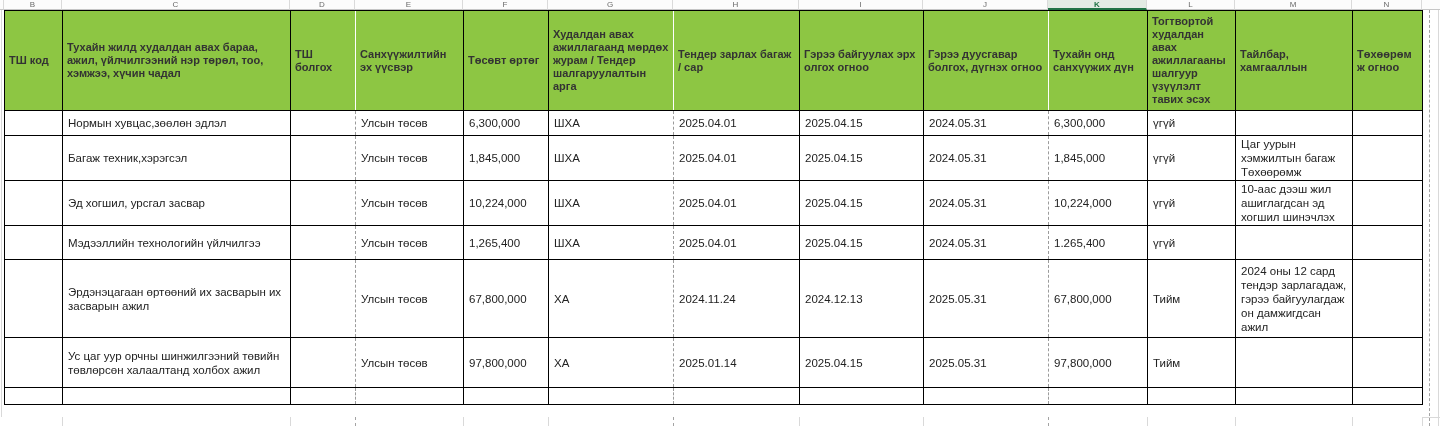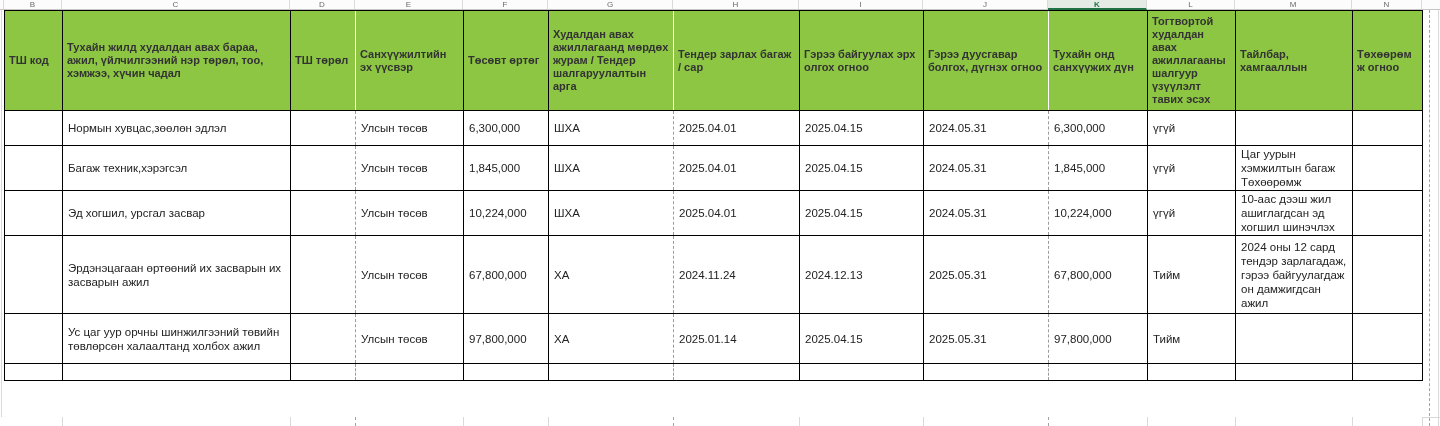--- a/index.html
+++ b/index.html
@@ -69,35 +69,35 @@
 <col style="width:125px">
       <col style="width:99px">
       <col style="width:88px">
       <col style="width:117px">
       <col style="width:70px">
 </colgroup>
 <thead>
 <tr style="height:100px">
   <th>ТШ код</th>
   <th>Тухайн жилд худалдан авах бараа, ажил, үйлчилгээний нэр төрөл, тоо, хэмжээ, хүчин чадал</th>
-  <th>ТШ төрөл</th>
+  <th>ТШ болгох</th>
   <th>Санхүүжилтийн эх үүсвэр</th>
   <th>Төсөвт өртөг</th>
   <th>Худалдан авах ажиллагаанд мөрдөх журам / Тендер шалгаруулалтын арга</th>
   <th>Тендер зарлах багаж / сар</th>
   <th>Гэрээ байгуулах эрх олгох огноо</th>
   <th>Гэрээ дуусгавар болгох, дүгнэх огноо</th>
   <th>Тухайн онд санхүүжих дүн</th>
   <th>Тогтвортой худалдан авах ажиллагааны шалгуур үзүүлэлт тавих эсэх</th>
   <th>Тайлбар, хамгааллын</th>
   <th>Төхөөрөмж огноо</th>
 </tr>
 </thead>
 <tbody>
-<tr style="height:35px">
+<tr style="height:25px">
   <td></td>
         <td>Нормын хувцас,зөөлөн эдлэл</td>
         <td></td>
         <td>Улсын төсөв</td>
         <td>6,300,000</td>
         <td>ШХА</td>
         <td>2025.04.01</td>
         <td>2025.04.15</td>
         <td>2024.05.31</td>
         <td>6,300,000</td>
@@ -126,20 +126,35 @@
         <td></td>
         <td>Улсын төсөв</td>
         <td>10,224,000</td>
         <td>ШХА</td>
         <td>2025.04.01</td>
         <td>2025.04.15</td>
         <td>2024.05.31</td>
         <td>10,224,000</td>
         <td>үгүй</td>
         <td>10-аас дээш жил ашиглагдсан эд хогшил шинэчлэх</td>
+        <td></td>
+</tr>
+<tr style="height:34px">
+  <td></td>
+        <td>Мэдээллийн технологийн үйлчилгээ</td>
+        <td></td>
+        <td>Улсын төсөв</td>
+        <td>1,265,400</td>
+        <td>ШХА</td>
+        <td>2025.04.01</td>
+        <td>2025.04.15</td>
+        <td>2024.05.31</td>
+        <td>1.265,400</td>
+        <td>үгүй</td>
+        <td></td>
         <td></td>
 </tr>
 <tr style="height:78px">
   <td></td>
         <td>Эрдэнэцагаан өртөөний их засварын их засварын ажил</td>
         <td></td>
         <td>Улсын төсөв</td>
         <td>67,800,000</td>
         <td>ХА</td>
         <td>2024.11.24</td>

